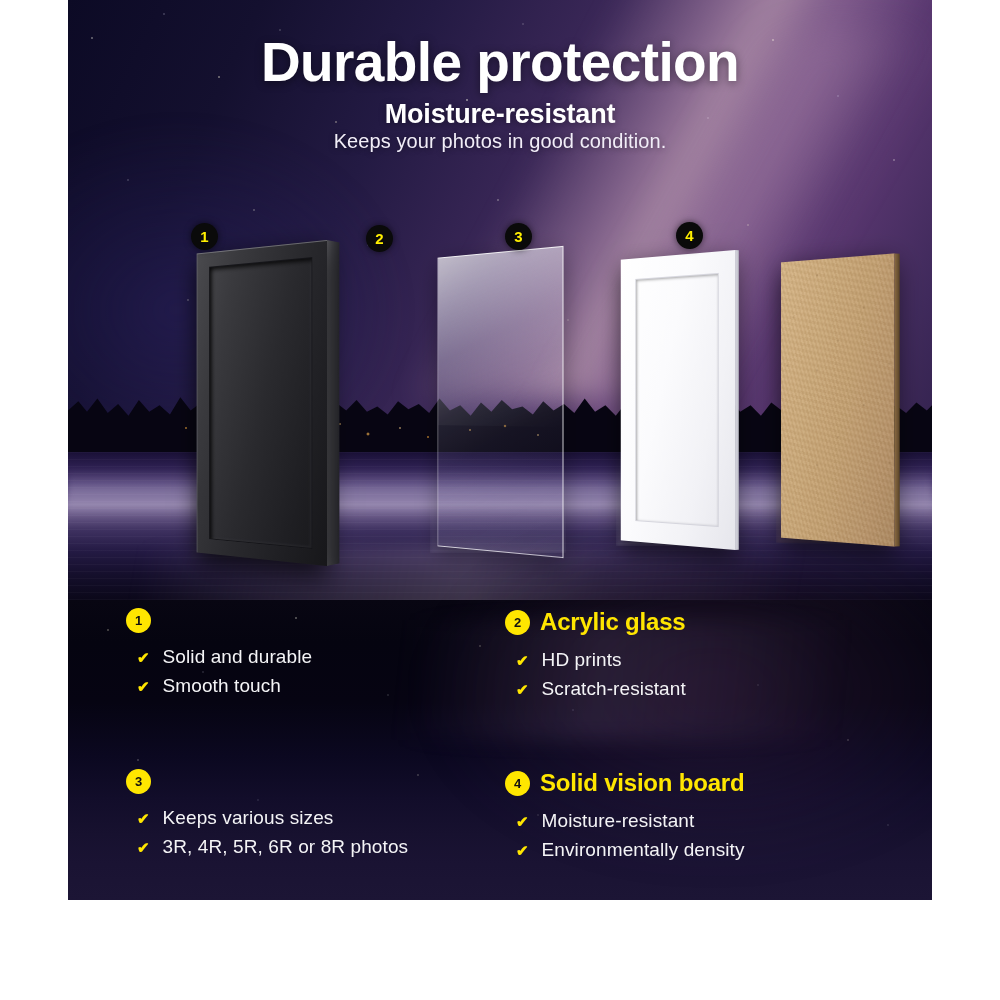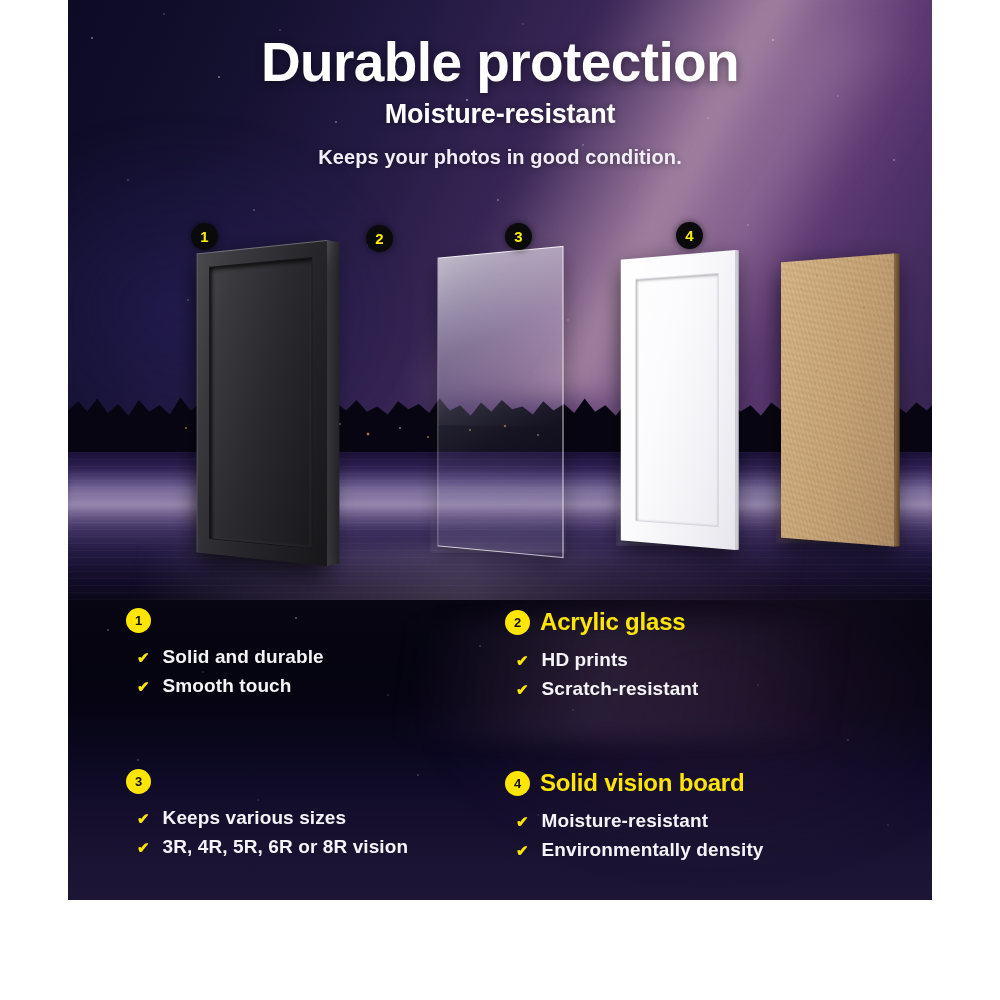--- a/index.html
+++ b/index.html
@@ -287,22 +287,21 @@
     color: #ffffff;
     font-size: 27px;
     font-weight: bold;
     margin-top: 8px;
     letter-spacing: -0.2px;
     text-shadow: 0 1px 7px rgba(0,0,0,0.4);
   }
   .tagline {
     color: #f2eef8;
     font-size: 20px;
-    font-weight: bold;
-    margin-top: 16px;
+    font-weight: normal;
     letter-spacing: 0.1px;
     text-shadow: 0 1px 6px rgba(0,0,0,0.4);
   }
 
   
   .diagram-badge {
     position: absolute;
     width: 27px; height: 27px;
     border-radius: 50%;
     background: #0a0a0a;
@@ -536,21 +535,21 @@
   .tick {
     color: #ffe600;
     font-size: 15px;
     font-weight: bold;
     line-height: 1;
     flex: 0 0 auto;
   }
   .bullet-text {
     color: #f4f4f6;
     font-size: 19px;
-    font-weight: bold;
+    font-weight: normal;
     letter-spacing: 0.1px;
   }
 </style>
 </head>
 <body>
 
 <div id="page">
   <div id="photo">
 
     <div class="sky sky-base"></div>
@@ -656,21 +655,21 @@
         <div class="feature-head">
           <div class="feat-badge">3</div>
         </div>
         <ul class="bullets">
           <li class="bullet">
             <span class="tick">✔</span>
             <span class="bullet-text">Keeps various sizes</span>
           </li>
           <li class="bullet">
             <span class="tick">✔</span>
-            <span class="bullet-text">3R, 4R, 5R, 6R or 8R vision</span>
+            <span class="bullet-text">3R, 4R, 5R, 6R or 8R photos</span>
           </li>
         </ul>
       </div>
 
       <div class="feature">
         <div class="feature-head">
           <div class="feat-badge">4</div>
           <div class="feat-title">Solid vision board</div>
         </div>
         <ul class="bullets">

